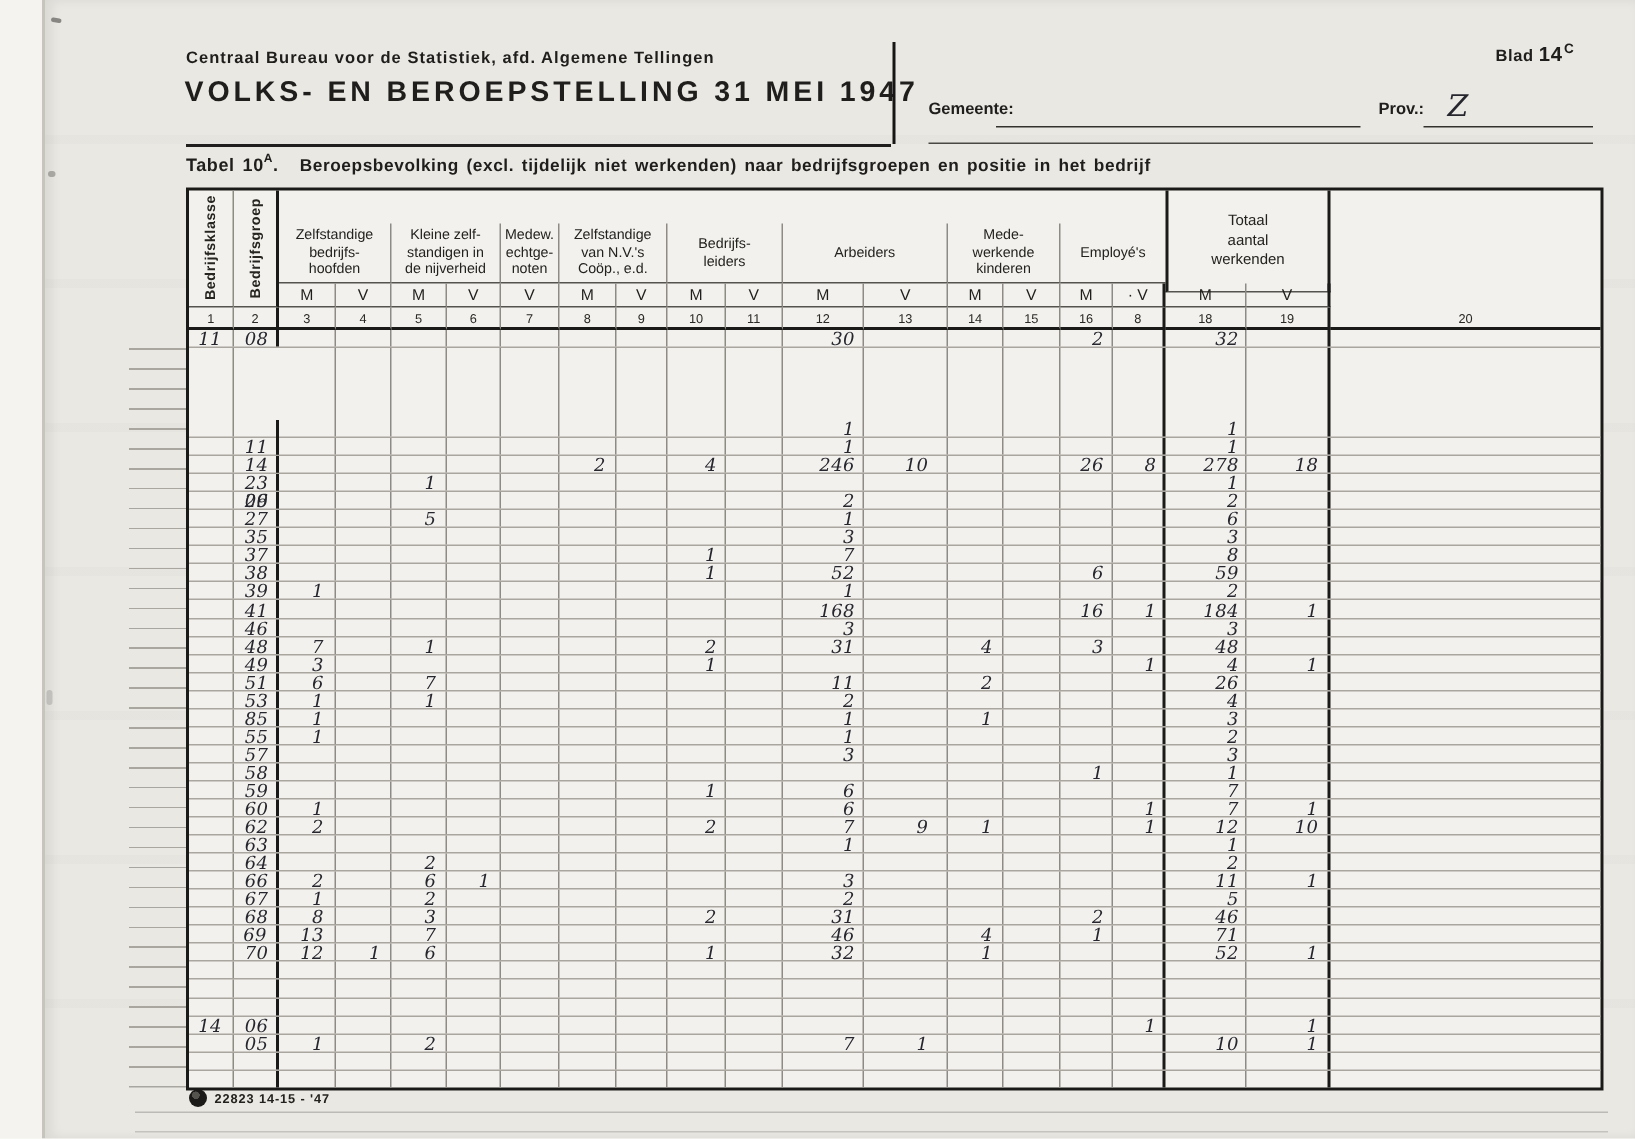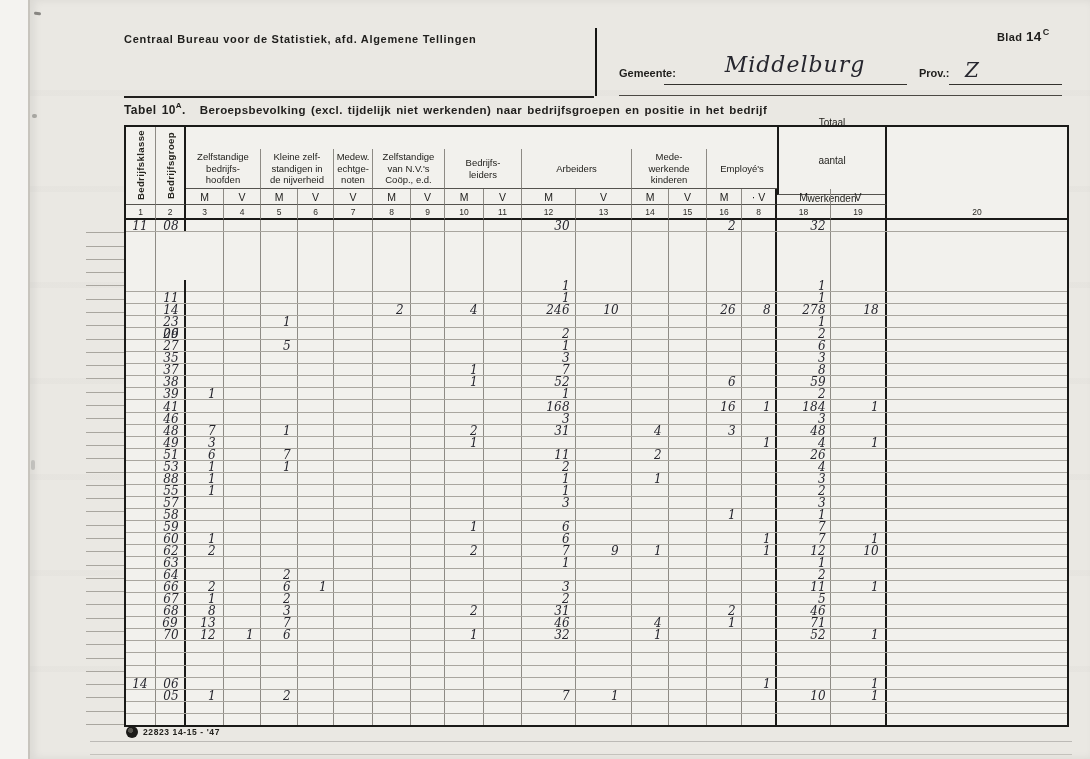--- a/index.html
+++ b/index.html
@@ -60,21 +60,21 @@
   .positie{position:absolute;left:60px;top:0;width:591px;height:22px;box-sizing:border-box;
     display:flex;align-items:center;justify-content:center;font-size:12px;font-weight:500;
     letter-spacing:4px;border-bottom:1px solid var(--mid);color:#23221e;}
   .gcell{position:absolute;top:22px;height:40px;box-sizing:border-box;display:flex;flex-direction:column;
     align-items:center;justify-content:center;text-align:center;font-size:9.5px;line-height:1.22;
     border-right:1px solid var(--thin);border-bottom:1px solid var(--mid);color:#23221e;}
   .gcell.noright{border-right:none;}
   .blockcell{position:absolute;box-sizing:border-box;display:flex;flex-direction:column;align-items:center;
     justify-content:center;text-align:center;color:#23221e;}
   .totaal{left:651px;top:0;width:110px;height:68px;font-size:10px;line-height:1.3;
-    border-left:2px solid var(--heavy);border-right:2px solid var(--heavy);border-bottom:1px solid var(--mid);gap:25px;}
+    border-left:2px solid var(--heavy);border-right:2px solid var(--heavy);border-bottom:1px solid var(--mid);}
   .opmerk{left:761px;top:0;width:180px;height:78px;border-bottom:1px solid var(--mid);}
   .opmerk .t{font-size:10px;margin-bottom:2px;}
   .opmerk .s{font-size:8.5px;line-height:1.3;color:#35342f;}
   .mvcell{position:absolute;top:62px;height:16px;box-sizing:border-box;display:flex;align-items:center;
     justify-content:center;font-size:10.5px;border-right:1px solid var(--thin);border-bottom:1px solid var(--mid);}
   .numcell{position:absolute;top:78px;height:15px;box-sizing:border-box;display:flex;align-items:center;
     justify-content:center;font-size:8.5px;border-right:1px solid var(--thin);border-bottom:2px solid var(--heavy);color:#2a2924;}
   .mvcell.heavy,.numcell.heavy{border-right:2px solid var(--heavy);}
   .mvcell.noright,.numcell.noright{border-right:none;}
 
@@ -100,24 +100,24 @@
 <body>
 
 <div class="screen">
   <div class="paper">
 
     <div class="smudge s1"></div>
     <div class="smudge s2"></div>
     <div class="smudge s3"></div>
 
     <div class="bureau">Centraal Bureau voor de Statistiek, afd. Algemene Tellingen</div>
+    <div class="main-title">VOLKS- EN BEROEPSTELLING 31 MEI 1947</div>
     <div class="vdivider"></div>
 
     <div class="gemeente-label">Gemeente:</div>
-    <div class="gemeente-value">Middelburg</div>
     <div class="gemeente-line"></div>
     <div class="prov-label">Prov.:</div>
     <div class="prov-value">Z</div>
     <div class="prov-line"></div>
     <div class="subrule-right"></div>
     <div class="rule-left"></div>
 
     <div class="blad">
       <span>Blad</span>
       <b>14</b><sup>C</sup>
@@ -744,21 +744,21 @@
             <div class="bcell heavy" style="width: 35px; padding-right: 4px;"></div>
             <div class="bcell" style="width: 54px; padding-right: 4px;">
               <span class="hw">4</span>
             </div>
             <div class="bcell heavy" style="width: 56px; padding-right: 6px;"></div>
             <div class="bcell noright" style="width: 180px; padding-right: 0px;"></div>
           </div>
           <div class="brow">
             <div class="bcell" style="width: 30px; padding-right: 7px;"></div>
             <div class="bcell heavy" style="width: 30px; padding-right: 5px;">
-              <span class="hw">88</span>
+              <span class="hw">85</span>
             </div>
             <div class="bcell" style="width: 38px; padding-right: 7px;">
               <span class="hw">1</span>
             </div>
             <div class="bcell" style="width: 37px; padding-right: 6px;"></div>
             <div class="bcell" style="width: 37px; padding-right: 6px;"></div>
             <div class="bcell" style="width: 36px; padding-right: 6px;"></div>
             <div class="bcell" style="width: 39px; padding-right: 6px;"></div>
             <div class="bcell" style="width: 38px; padding-right: 6px;"></div>
             <div class="bcell" style="width: 34px; padding-right: 5px;"></div>

